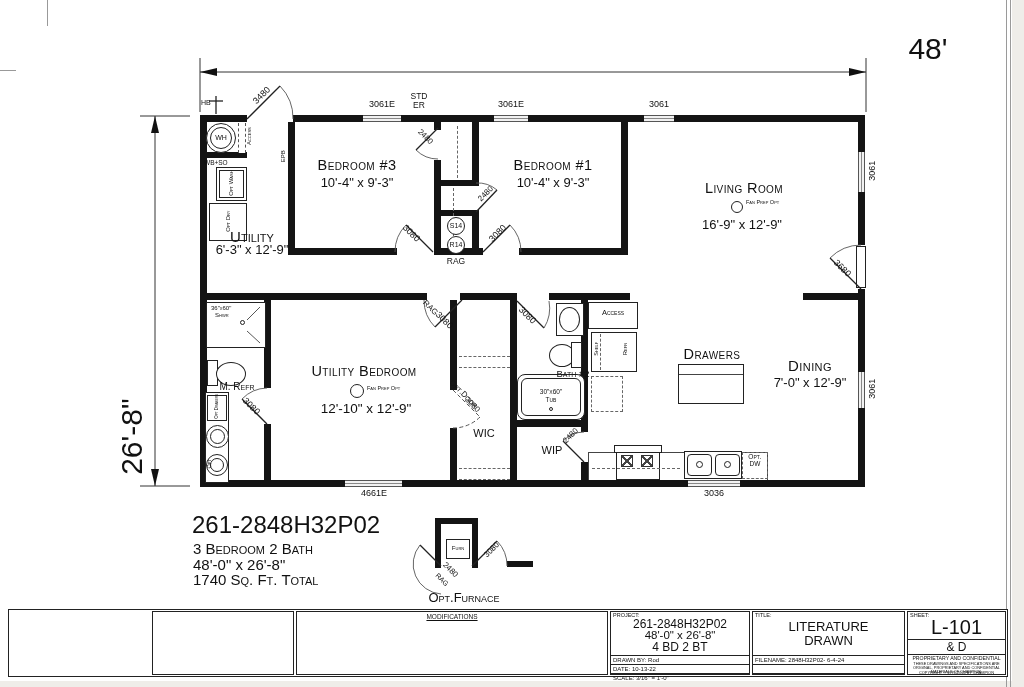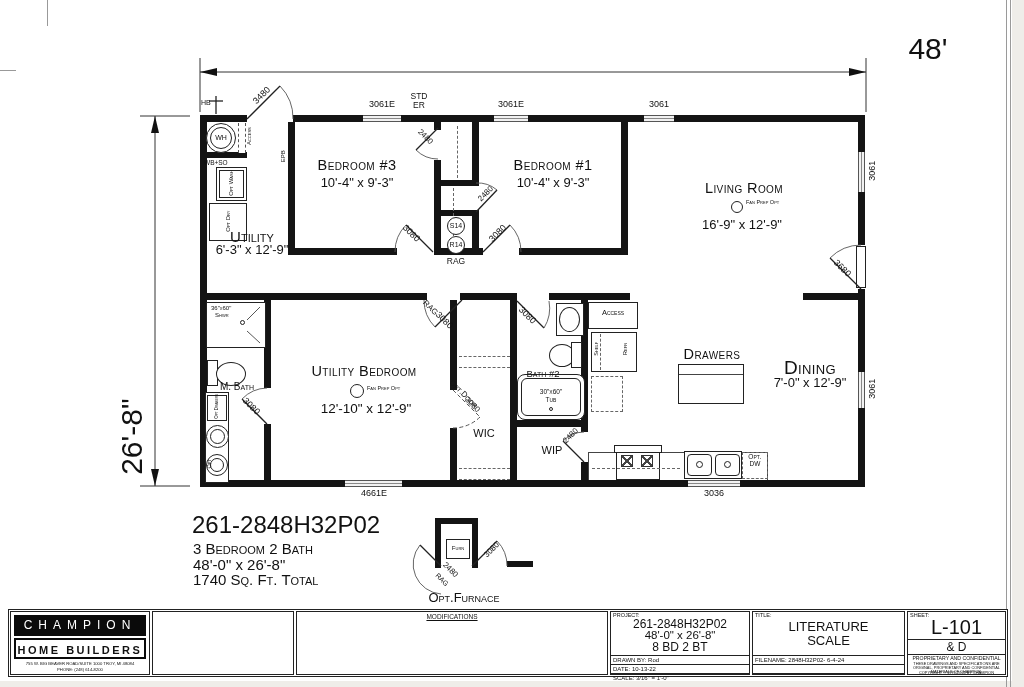--- a/index.html
+++ b/index.html
@@ -253,75 +253,65 @@
   <span class="lbl c sc" style="left:287px;top:158px;width:140px;font-size:14.5px;letter-spacing:.4px;">Bedroom #3</span>
   <span class="lbl c" style="left:287px;top:176px;width:140px;font-size:13px;">10'-4" x 9'-3"</span>
   <span class="lbl c sc" style="left:483px;top:158px;width:140px;font-size:14.5px;letter-spacing:.4px;">Bedroom #1</span>
   <span class="lbl c" style="left:483px;top:176px;width:140px;font-size:13px;">10'-4" x 9'-3"</span>
   <span class="lbl c sc" style="left:674px;top:181px;width:140px;font-size:14.5px;letter-spacing:.4px;">Living Room</span>
   <span class="lbl c" style="left:672px;top:218px;width:140px;font-size:13px;">16'-9" x 12'-9"</span>
   <span class="lbl c sc" style="left:202px;top:229px;width:100px;font-size:15px;">Utility</span>
   <span class="lbl c" style="left:202px;top:243px;width:100px;font-size:13px;">6'-3" x 12'-9"</span>
   <span class="lbl c sc" style="left:284px;top:364px;width:160px;font-size:14.5px;letter-spacing:.4px;">Utility Bedroom</span>
   <span class="lbl c" style="left:286px;top:402px;width:160px;font-size:13.5px;">12'-10" x 12'-9"</span>
-  <span class="lbl c sc" style="left:207px;top:382px;width:60px;font-size:10px;">M. Bath</span>
-  <span class="lbl c sc" style="left:518px;top:369px;width:50px;font-size:9.5px;">Bath #2</span>
+  <span class="lbl c sc" style="left:207px;top:382px;width:60px;font-size:10px;">M. Refr</span>
+  <span class="lbl c sc" style="left:548px;top:369px;width:50px;font-size:9.5px;">Bath #2</span>
   <span class="lbl c sc" style="left:464px;top:428px;width:40px;font-size:11px;">WIC</span>
   <span class="lbl c sc" style="left:532px;top:445px;width:40px;font-size:11px;">WIP</span>
   <span class="lbl c sc" style="left:662px;top:347px;width:100px;font-size:14.5px;letter-spacing:.4px;">Drawers</span>
-  <span class="lbl c sc" style="left:760px;top:358px;width:100px;font-size:19px;letter-spacing:.4px;">Dining</span>
+  <span class="lbl c sc" style="left:760px;top:358px;width:100px;font-size:15px;letter-spacing:.4px;">Dining</span>
   <span class="lbl c" style="left:760px;top:376px;width:100px;font-size:13px;">7'-0" x 12'-9"</span>
 
   <span class="lbl" style="left:192px;top:513px;font-size:24px;">261-2848H32P02</span>
   <span class="lbl sc" style="left:193px;top:541px;font-size:15px;">3 Bedroom 2 Bath</span>
   <span class="lbl" style="left:193px;top:557px;font-size:15px;">48'-0" x 26'-8"</span>
   <span class="lbl sc" style="left:193px;top:572px;font-size:15px;">1740 Sq. Ft. Total</span>
 
   <span class="lbl c sc" style="left:446px;top:545px;width:24px;font-size:6px;">Furn</span>
   <span class="lbl c r45" style="left:432px;top:566px;width:36px;font-size:8px;">2480</span>
   <span class="lbl c r45" style="left:428px;top:576px;width:28px;font-size:7px;">RAG</span>
   <span class="lbl c rn45" style="left:474px;top:546px;width:36px;font-size:8px;">3080</span>
   <span class="lbl c sc" style="left:414px;top:591px;width:100px;font-size:13px;">Opt.Furnace</span>
 
   <div class="tb" style="left:8px;top:609px;width:1000px;height:68px;border-width:1.5px;background:#fff;"></div>
 
-  <div class="tb" style="left:10px;top:611px;width:140px;height:64px;">
-    <div style="position:absolute;left:3px;top:3px;width:132px;height:21px;background:#0a0a0a;color:#fff;text-align:center;">
-      <span style="font-size:12px;letter-spacing:6px;line-height:21px;font-weight:300;">CHAMPION</span>
-    </div>
-    <div style="position:absolute;left:3px;top:26px;width:132px;height:21px;border:2px solid #0a0a0a;box-sizing:border-box;text-align:center;">
-      <span style="font-size:11px;letter-spacing:2.5px;font-weight:bold;line-height:17px;">HOME BUILDERS</span>
-    </div>
-    <div class="lbl c" style="left:2px;top:50px;width:134px;font-size:4.2px;white-space:normal;">755 W. BIG BEAVER ROAD/SUITE 1000 TROY, MI 48084</div>
-    <div class="lbl c" style="left:2px;top:56px;width:134px;font-size:4.2px;">PHONE: (248) 614-8200</div>
-  </div>
 
   <div class="tb" style="left:152px;top:611px;width:142px;height:64px;"></div>
 
   <div class="tb" style="left:296px;top:611px;width:312px;height:64px;">
     <span class="lbl c" style="left:0;top:2px;width:310px;font-size:6.5px;text-decoration:underline;">MODIFICATIONS</span>
   </div>
 
   <div class="tb" style="left:610px;top:611px;width:140px;height:64px;">
     <span class="lbl" style="left:2px;top:1px;font-size:5.5px;">PROJECT:</span>
     <span class="lbl c" style="left:0;top:6px;width:138px;font-size:12px;">261-2848H32P02</span>
     <span class="lbl c" style="left:0;top:18px;width:138px;font-size:11.5px;">48'-0" x 26'-8"</span>
-    <span class="lbl c" style="left:0;top:29px;width:138px;font-size:12px;">8 BD 2 BT</span>
+    <span class="lbl c" style="left:0;top:29px;width:138px;font-size:12px;">4 BD 2 BT</span>
     <div style="position:absolute;left:0;top:43px;width:138px;height:1px;background:#222;"></div>
     <span class="lbl" style="left:2px;top:45px;font-size:6px;">DRAWN BY: Rod</span>
     <div style="position:absolute;left:0;top:52px;width:138px;height:1px;background:#222;"></div>
     <span class="lbl" style="left:2px;top:54px;font-size:6px;">DATE: 10-13-22</span>
     <div style="position:absolute;left:0;top:61px;width:138px;height:1px;background:#222;"></div>
     <span class="lbl" style="left:2px;top:63px;font-size:6px;">SCALE: 3/16" = 1'-0"</span>
   </div>
 
   <div class="tb" style="left:752px;top:611px;width:153px;height:64px;">
     <span class="lbl" style="left:2px;top:1px;font-size:5.5px;">TITLE:</span>
     <span class="lbl c" style="left:0;top:8px;width:151px;font-size:13px;">LITERATURE</span>
-    <span class="lbl c" style="left:0;top:22px;width:151px;font-size:13px;">SCALE</span>
+    <span class="lbl c" style="left:0;top:22px;width:151px;font-size:13px;">DRAWN</span>
     <div style="position:absolute;left:0;top:43px;width:151px;height:1px;background:#222;"></div>
     <span class="lbl" style="left:2px;top:45px;font-size:6px;">FILENAME: 2848H32P02- 6-4-24</span>
     <div style="position:absolute;left:0;top:52px;width:151px;height:1px;background:#222;"></div>
     <div style="position:absolute;left:0;top:61px;width:151px;height:1px;background:#222;"></div>
   </div>
 
   <div class="tb" style="left:907px;top:611px;width:99px;height:64px;">
     <span class="lbl" style="left:2px;top:1px;font-size:5.5px;">SHEET:</span>
     <span class="lbl c" style="left:0;top:5px;width:97px;font-size:20px;">L-101</span>
     <div style="position:absolute;left:0;top:27px;width:97px;height:1px;background:#222;"></div>

